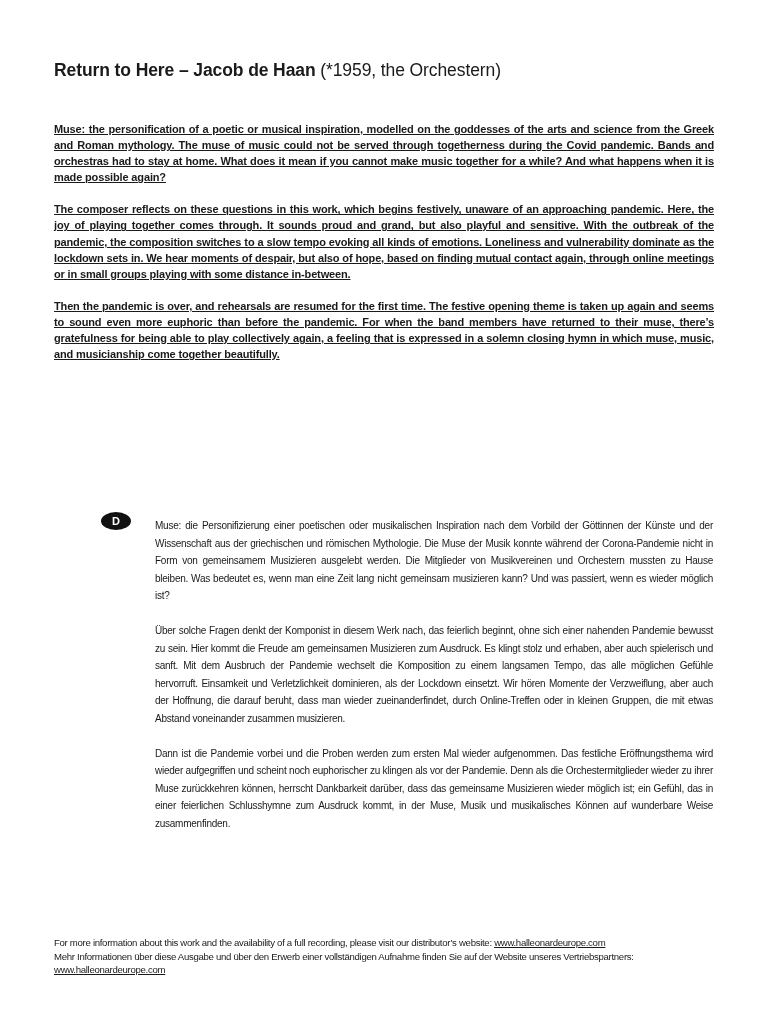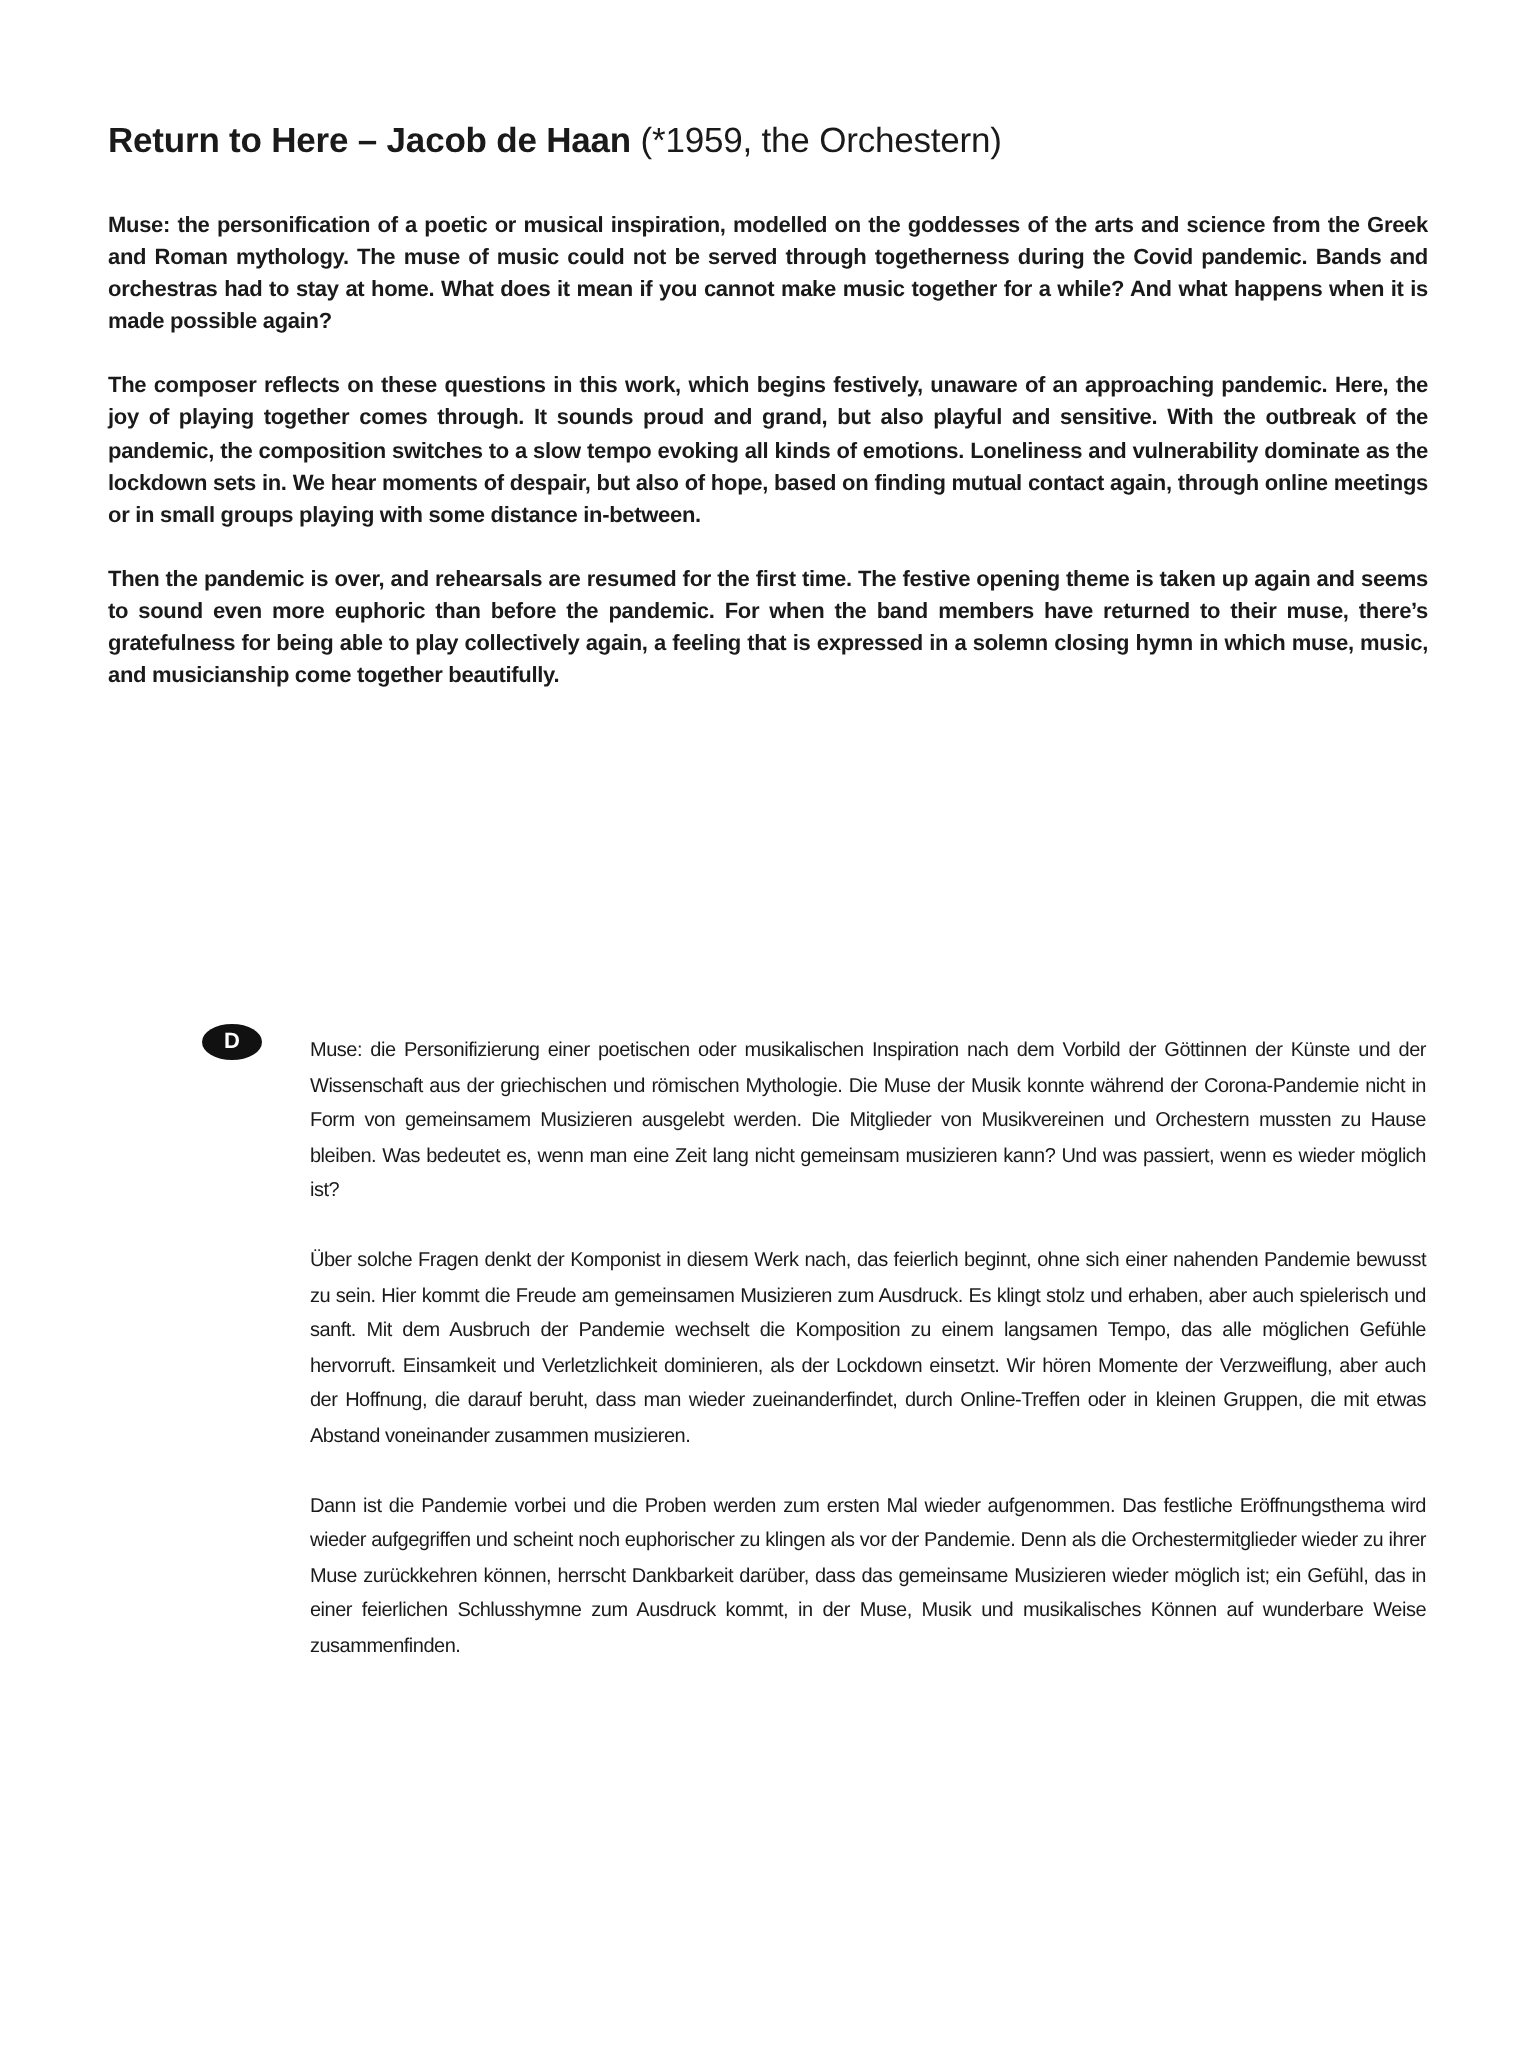--- a/index.html
+++ b/index.html
@@ -1,20 +1,20 @@
 <!DOCTYPE html>
 <html><head>
 <meta charset="utf-8">
 <style>
   html, body { margin: 0; padding: 0; background: #ffffff; }
   body { width: 768px; height: 1024px; position: relative; overflow: hidden; color: #1a1a1a; font-family: "Liberation Sans", sans-serif; }
   .title { position: absolute; left: 54px; top: 60px; font-size: 17.5px; letter-spacing: -0.1px; white-space: nowrap; }
   .title .bold { font-weight: bold; }
   .title .normal { font-weight: normal; }
-  .en { position: absolute; left: 54px; top: 105px; width: 660px; font-size: 11px; font-weight: bold; line-height: 16.1px; text-align: justify; letter-spacing: -0.15px; }
+  .en { position: absolute; left: 54px; top: 121px; width: 660px; font-size: 11px; font-weight: bold; line-height: 16.1px; text-align: justify; letter-spacing: -0.15px; text-decoration: underline; }
   .en p { margin: 0 0 16px 0; }
   .badge { position: absolute; left: 101px; top: 512px; width: 30px; height: 18px; border-radius: 50%; background: #111; color: #fff; font-size: 11px; font-weight: bold; text-align: center; line-height: 18px; }
   .de { position: absolute; left: 155px; top: 517px; width: 558px; font-size: 10px; line-height: 17.5px; text-align: justify; letter-spacing: -0.25px; }
   .de p { margin: 0 0 17.5px 0; }
   .footer { position: absolute; left: 54px; top: 936px; width: 672px; font-size: 9.6px; line-height: 13.5px; letter-spacing: -0.3px; }
   .footer a { color: #1a1a1a; text-decoration: underline; }
 </style>
 </head>
 <body>
 
@@ -30,13 +30,15 @@
 
 <div class="badge">D</div>
 
 <div class="de">
   <p>Muse: die Personifizierung einer poetischen oder musikalischen Inspiration nach dem Vorbild der Göttinnen der Künste und der Wissenschaft aus der griechischen und römischen Mythologie. Die Muse der Musik konnte während der Corona-Pandemie nicht in Form von gemeinsamem Musizieren ausgelebt werden. Die Mitglieder von Musikvereinen und Orchestern mussten zu Hause bleiben. Was bedeutet es, wenn man eine Zeit lang nicht gemeinsam musizieren kann? Und was passiert, wenn es wieder möglich ist?</p>
   <p>Über solche Fragen denkt der Komponist in diesem Werk nach, das feierlich beginnt, ohne sich einer nahenden Pandemie bewusst zu sein. Hier kommt die Freude am gemeinsamen Musizieren zum Ausdruck. Es klingt stolz und erhaben, aber auch spielerisch und sanft. Mit dem Ausbruch der Pandemie wechselt die Komposition zu einem langsamen Tempo, das alle möglichen Gefühle hervorruft. Einsamkeit und Verletzlichkeit dominieren, als der Lockdown einsetzt. Wir hören Momente der Verzweiflung, aber auch der Hoffnung, die darauf beruht, dass man wieder zueinanderfindet, durch Online-Treffen oder in kleinen Gruppen, die mit etwas Abstand voneinander zusammen musizieren.</p>
   <p>Dann ist die Pandemie vorbei und die Proben werden zum ersten Mal wieder aufgenommen. Das festliche Eröffnungsthema wird wieder aufgegriffen und scheint noch euphorischer zu klingen als vor der Pandemie. Denn als die Orchestermitglieder wieder zu ihrer Muse zurückkehren können, herrscht Dankbarkeit darüber, dass das gemeinsame Musizieren wieder möglich ist; ein Gefühl, das in einer feierlichen Schlusshymne zum Ausdruck kommt, in der Muse, Musik und musikalisches Können auf wunderbare Weise zusammenfinden.</p>
 </div>
 
 <div class="footer">
+  <div><span>For more information about this work and the availability of a full recording, please visit our distributor’s website: </span><a>www.halleonardeurope.com</a></div>
+  <div><span>Mehr Informationen über diese Ausgabe und über den Erwerb einer vollständigen Aufnahme finden Sie auf der Website unseres Vertriebspartners: </span><a>www.halleonardeurope.com</a></div>
 </div>
 
 </body></html>

